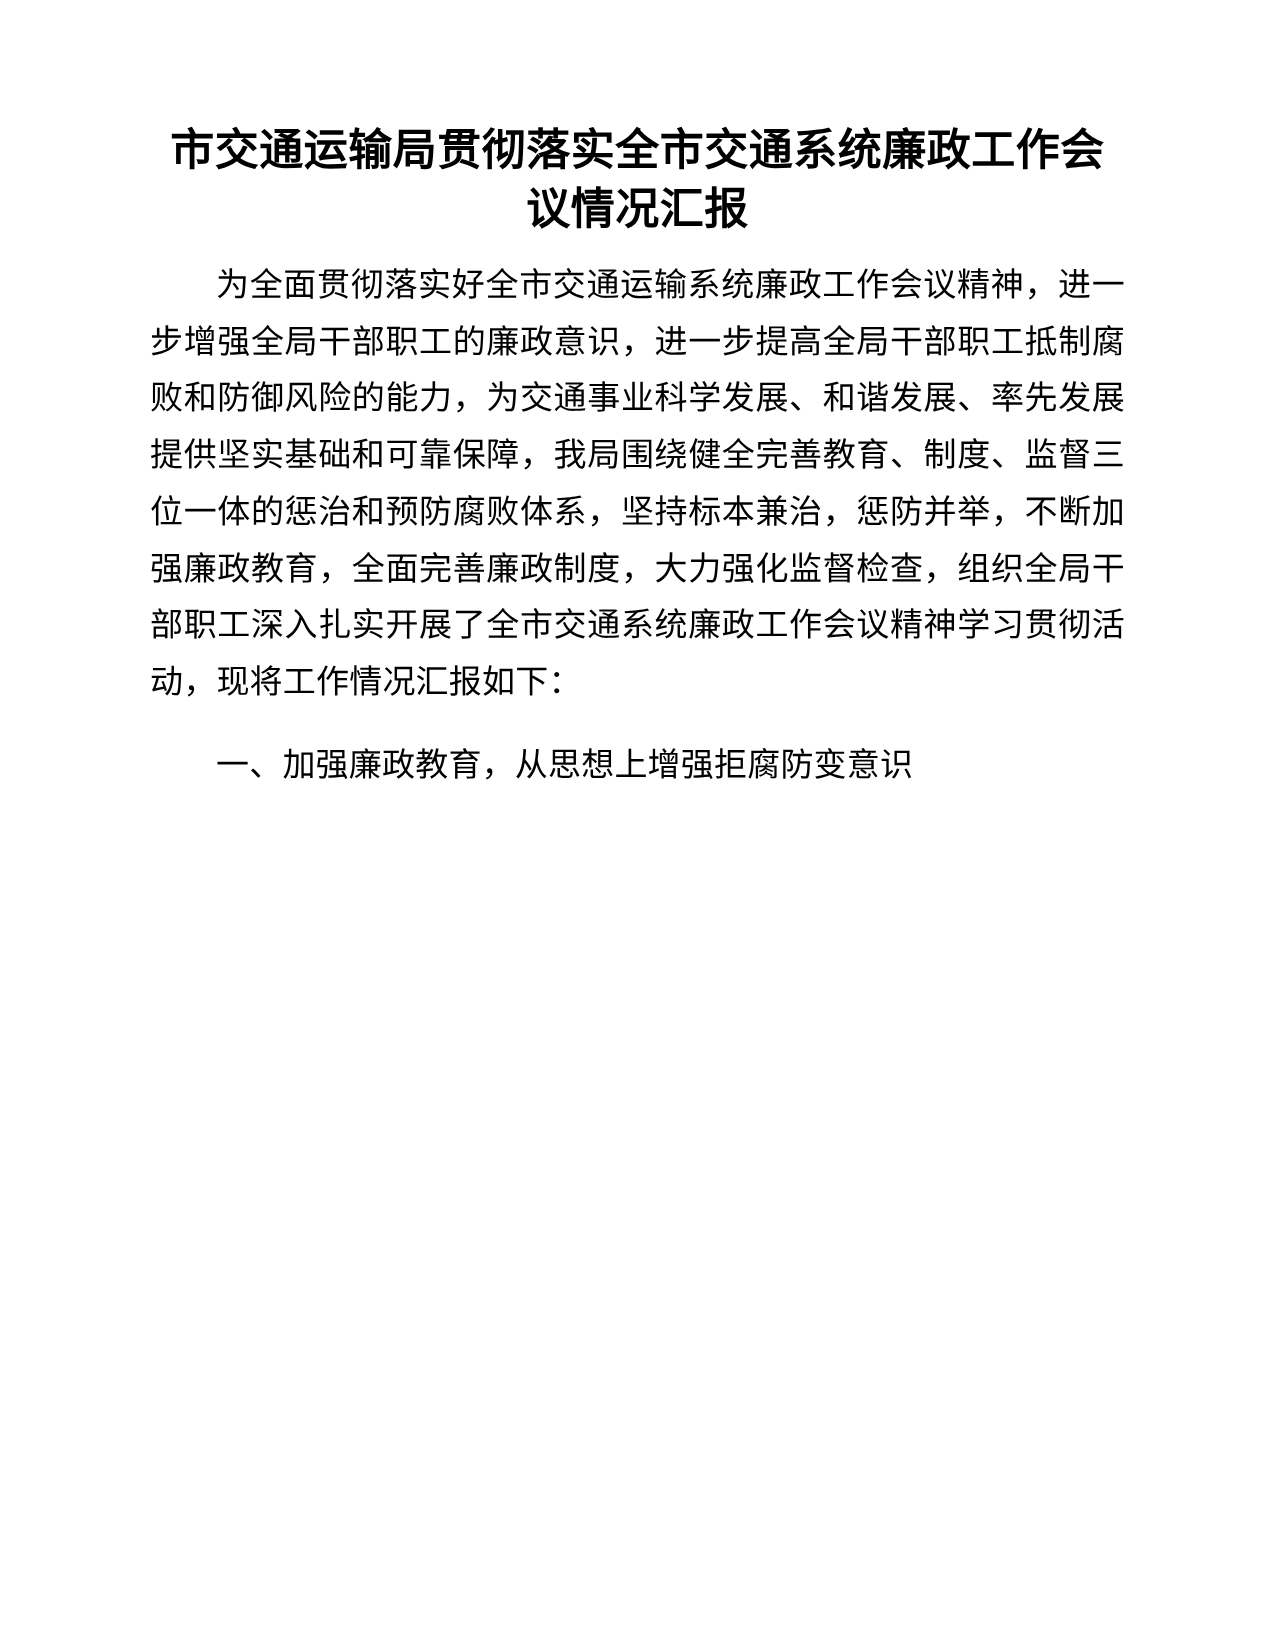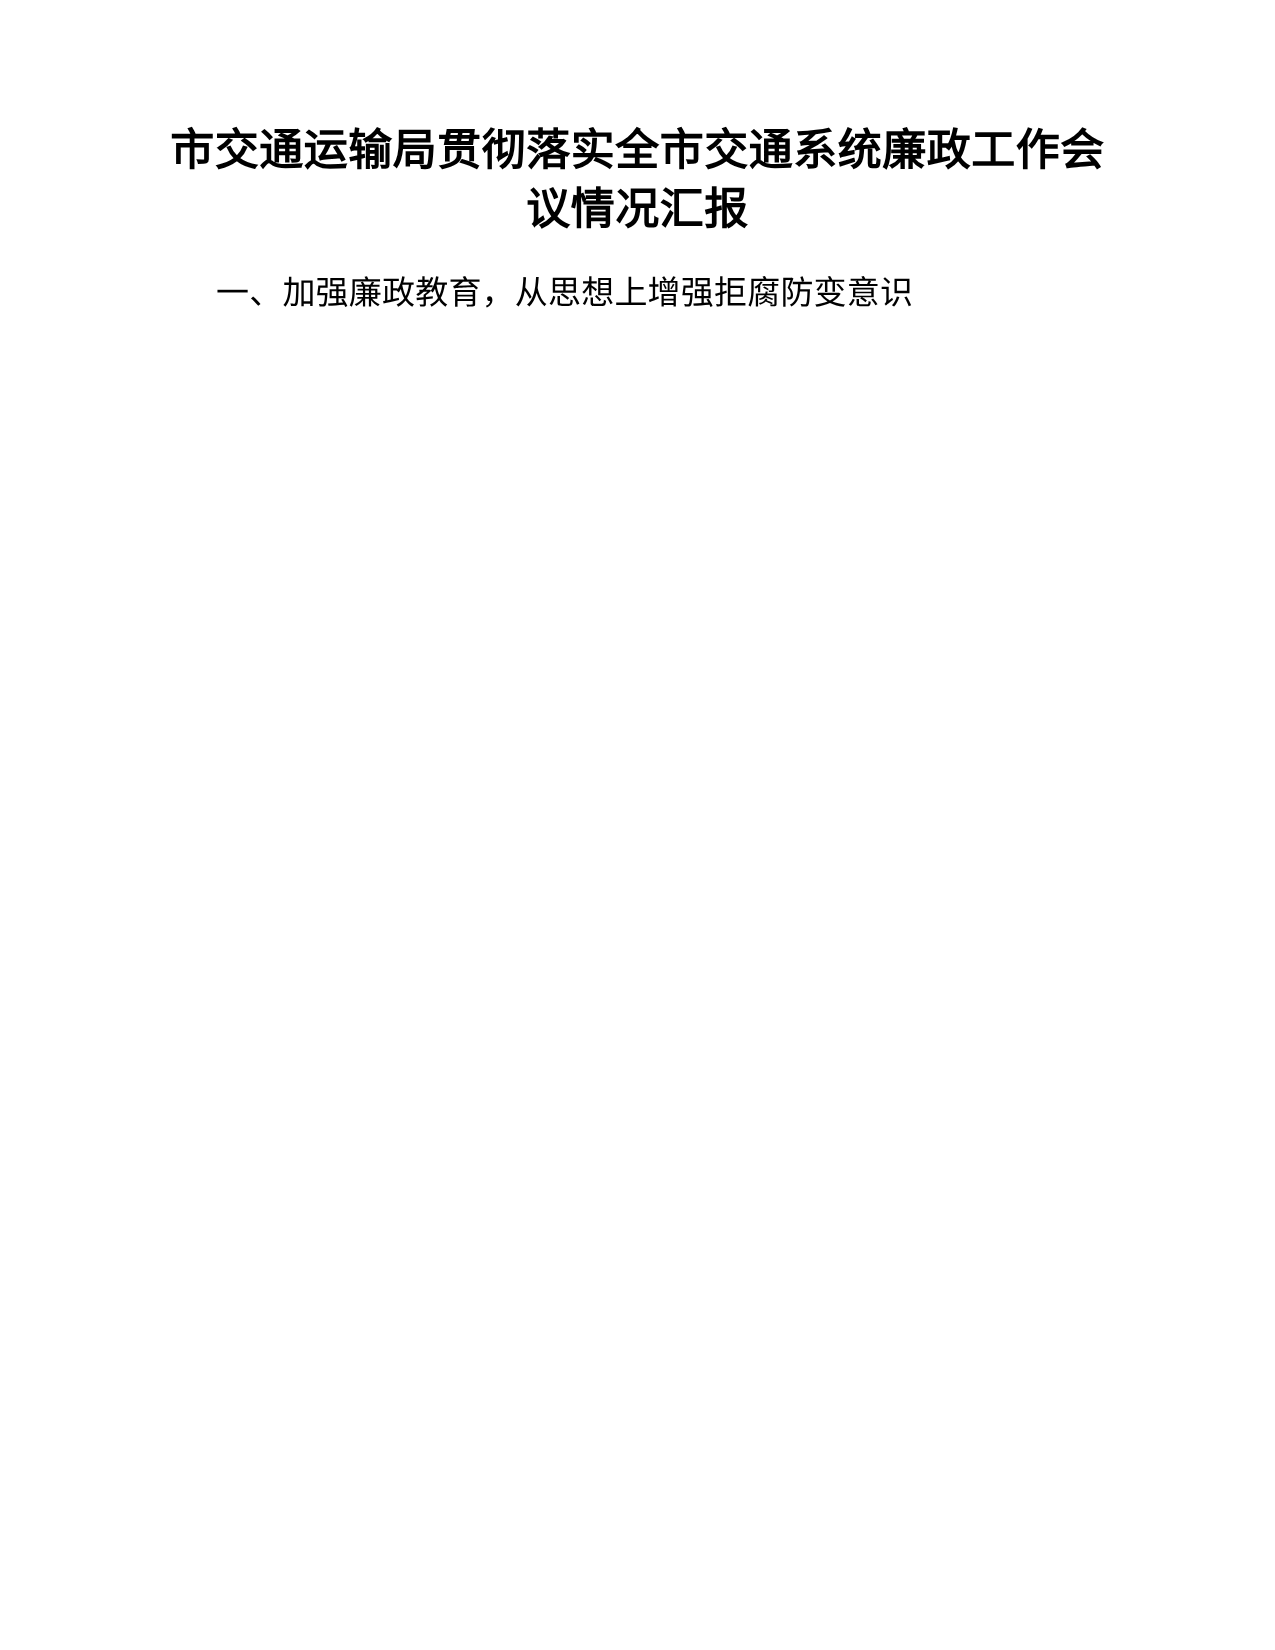--- a/index.html
+++ b/index.html
@@ -46,15 +46,16 @@
     margin: 26px 0 0 0;
     letter-spacing: 0.2px;
   }
 </style>
 </head>
 <body>
 
 <div class="page">
   <h1 class="doc-title">市交通运输局贯彻落实全市交通系统廉政工作会议情况汇报</h1>
 
+  <p class="doc-paragraph">为全面贯彻落实好全市交通运输系统廉政工作会议精神，进一步增强全局干部职工的廉政意识，进一步提高全局干部职工抵制腐败和防御风险的能力，为交通事业科学发展、和谐发展、率先发展提供坚实基础和可靠保障，我局围绕健全完善教育、制度、监督三位一体的惩治和预防腐败体系，坚持标本兼治，惩防并举，不断加强廉政教育，全面完善廉政制度，大力强化监督检查，组织全局干部职工深入扎实开展了全市交通系统廉政工作会议精神学习贯彻活动，现将工作情况汇报如下：</p>
 
   <p class="doc-heading">一、加强廉政教育，从思想上增强拒腐防变意识</p>
 </div>
 
 </body></html>

